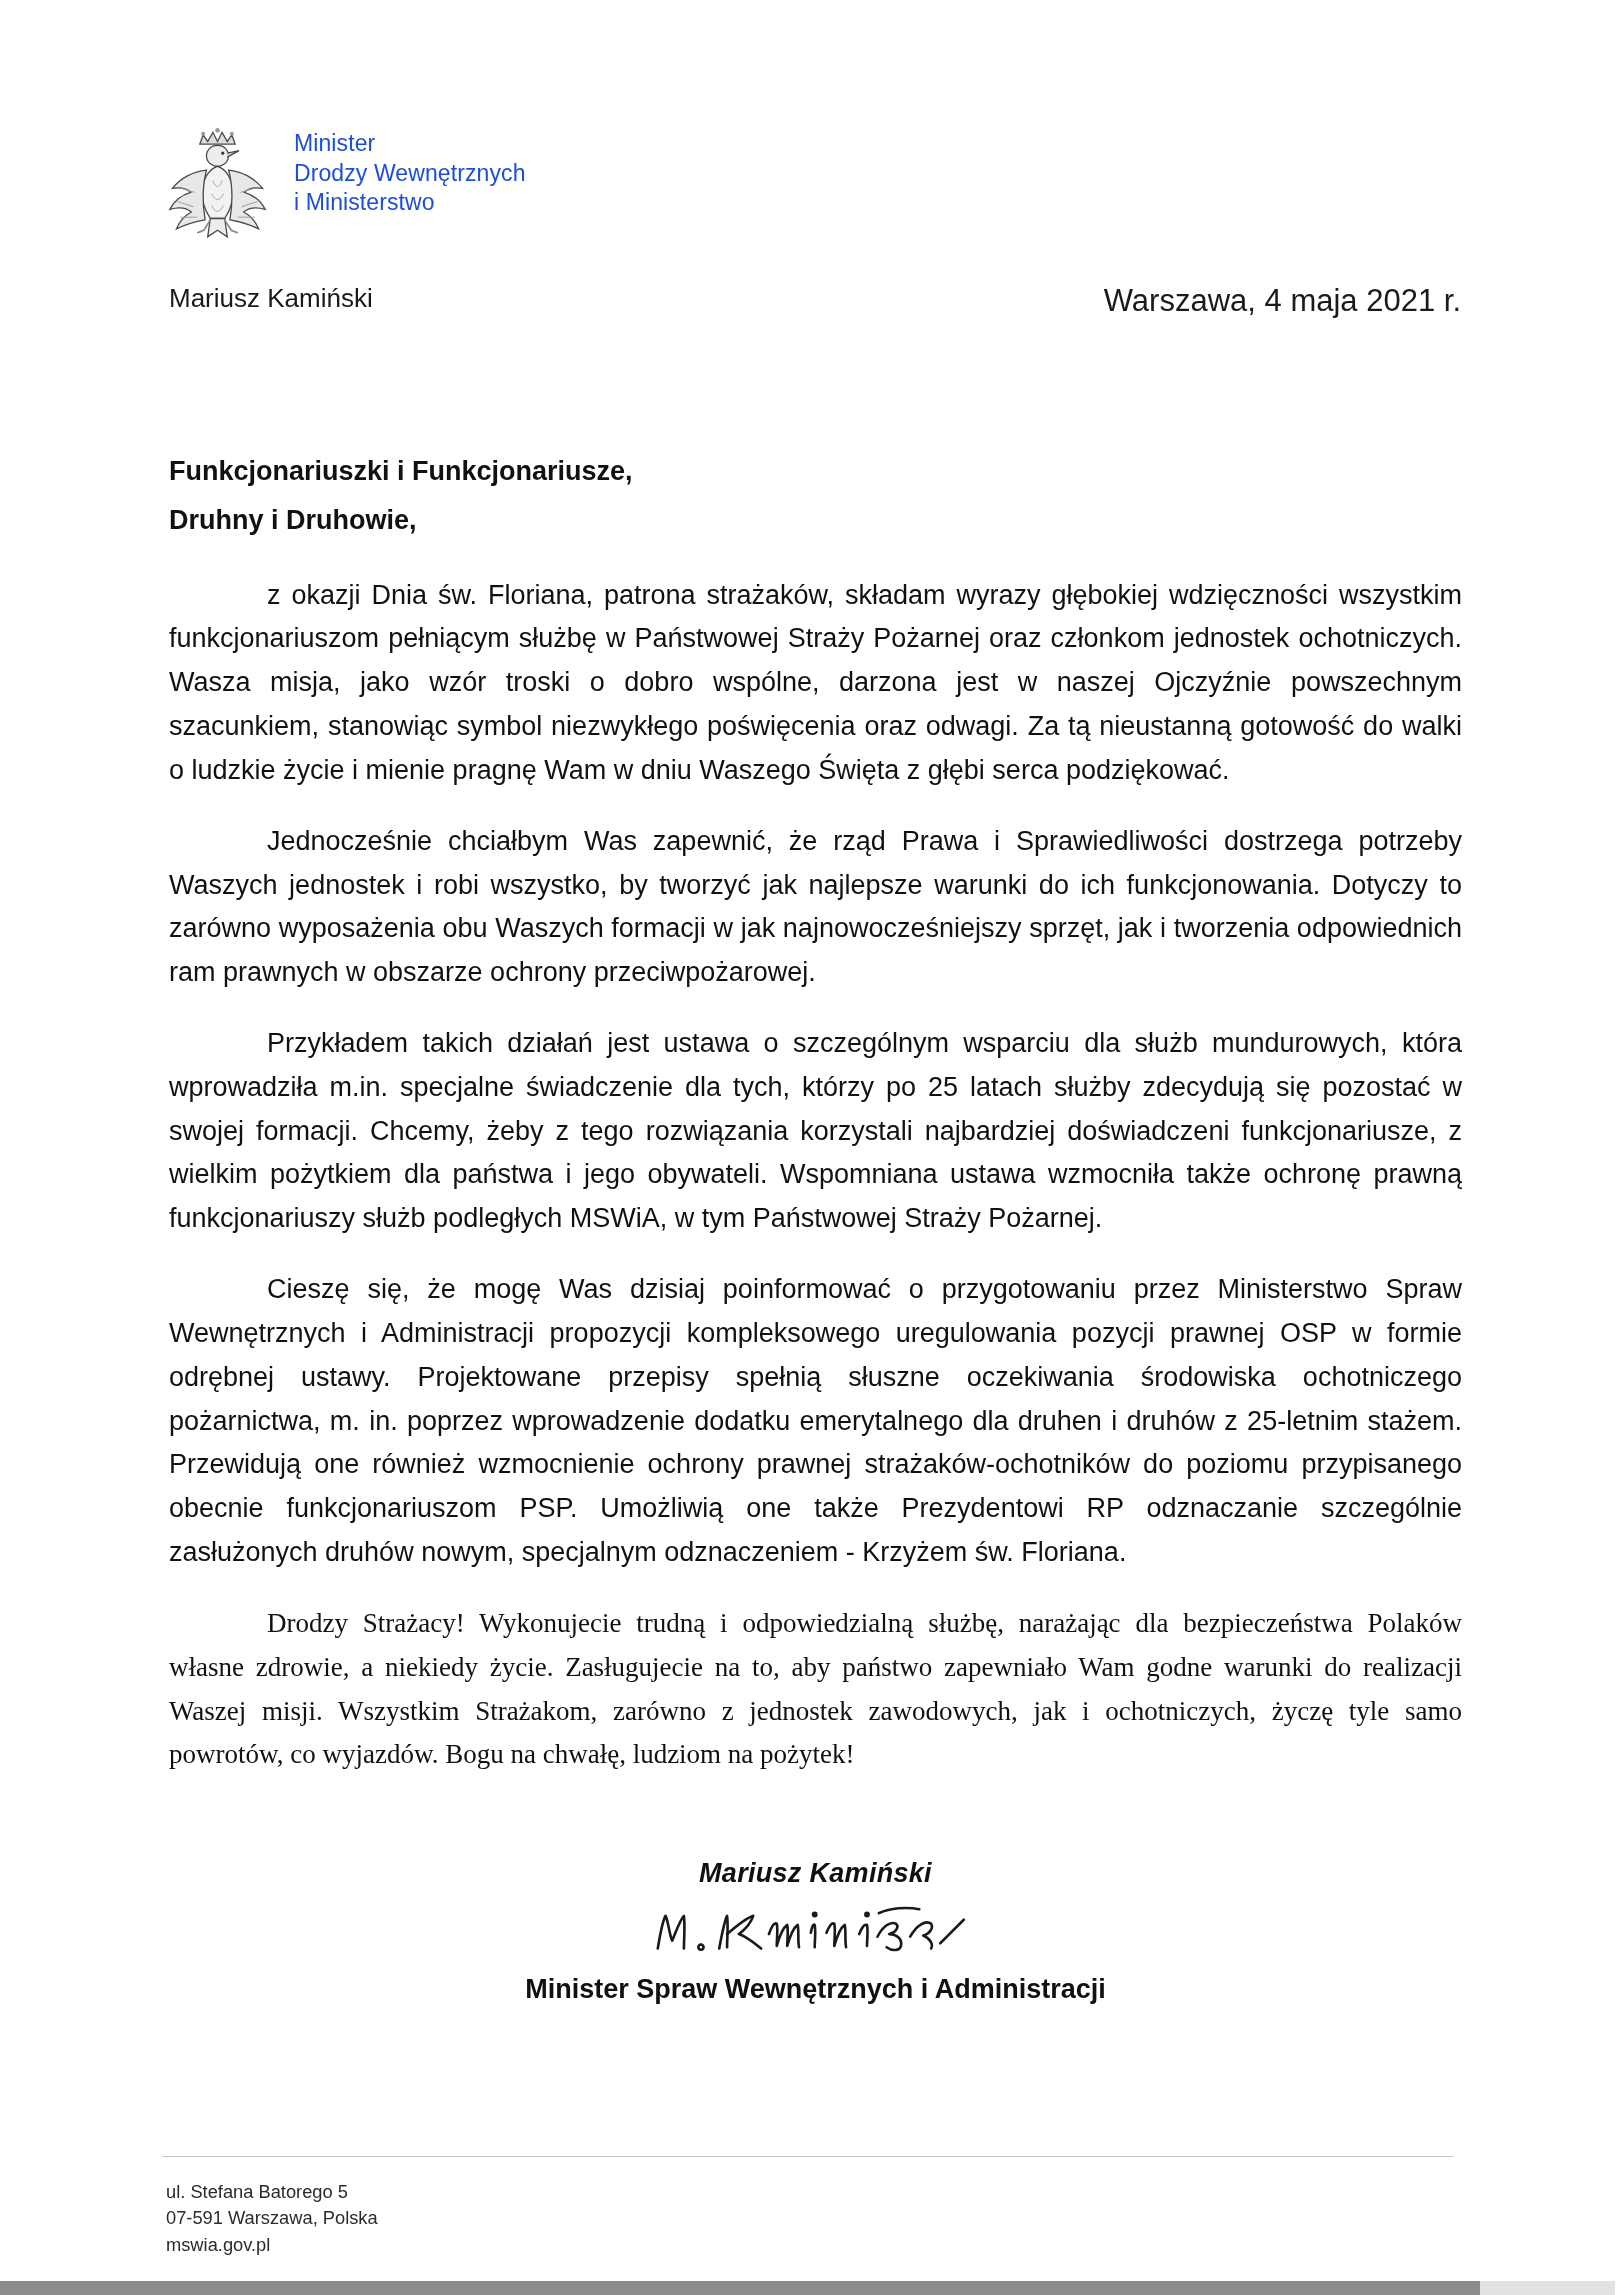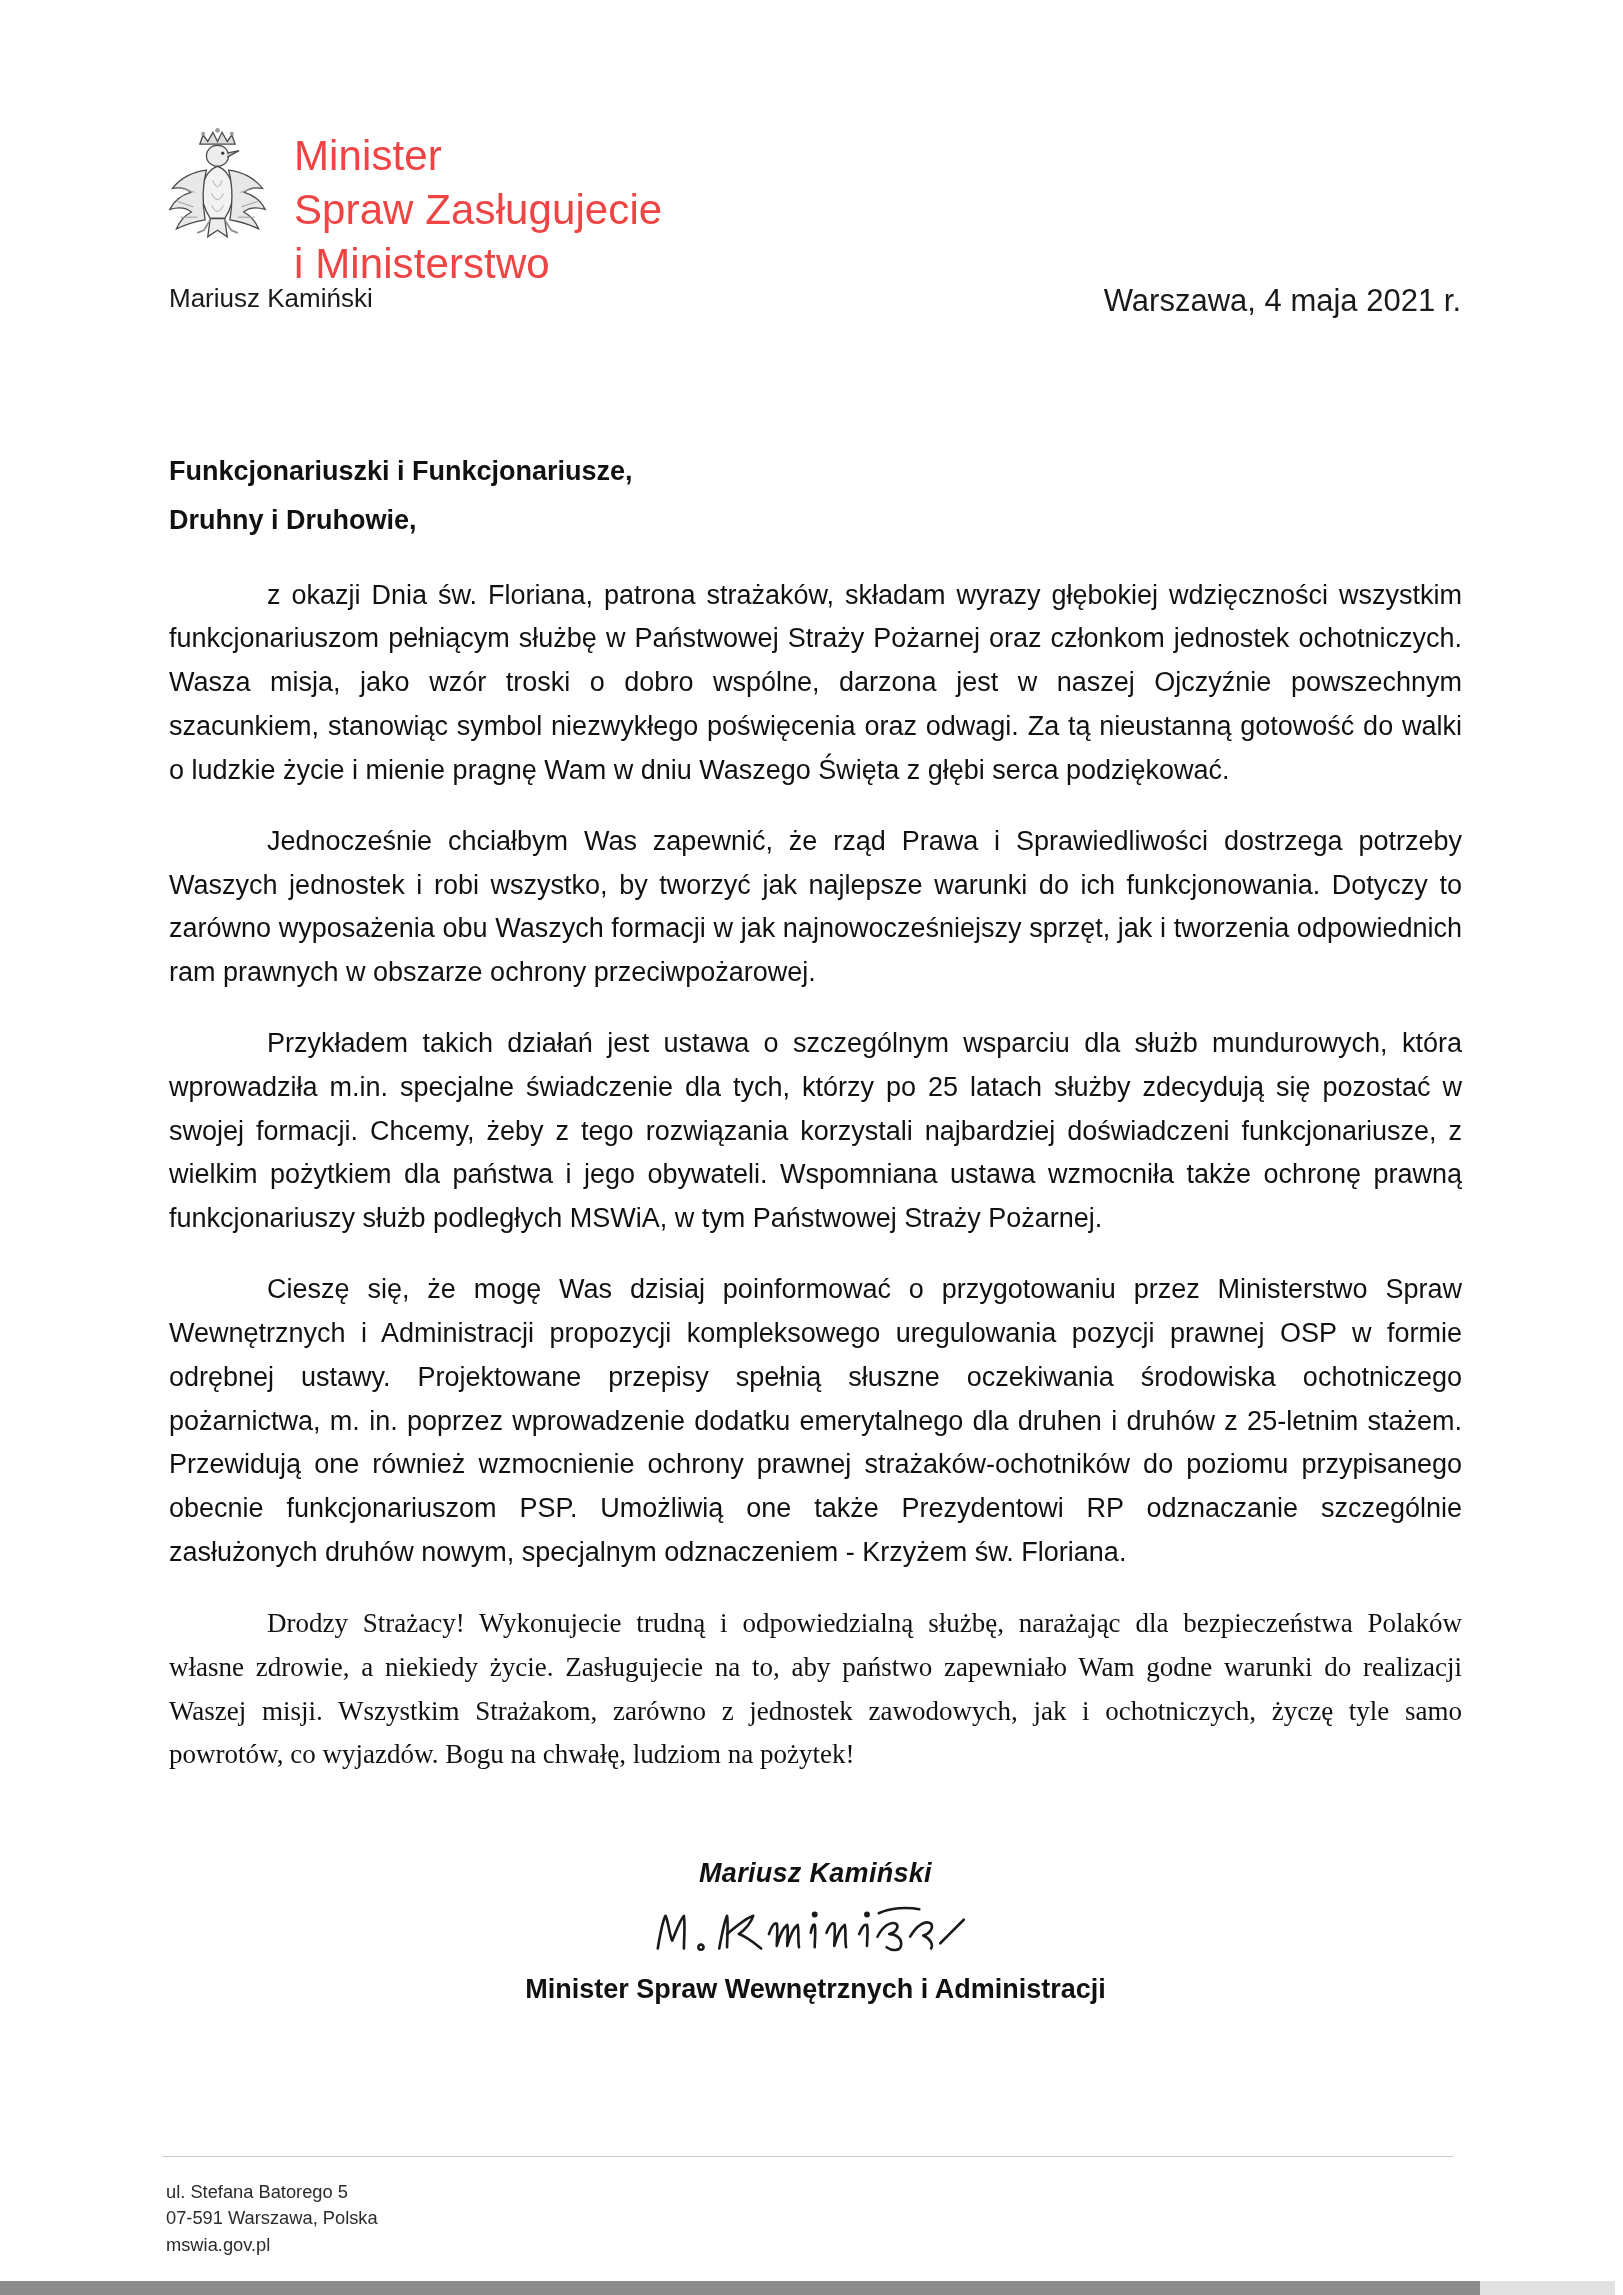--- a/index.html
+++ b/index.html
@@ -28,23 +28,23 @@
     display: flex;
     align-items: flex-start;
     gap: 21px;
   }
   .eagle {
     width: 111px;
     height: 128px;
     flex: none;
   }
   .ministry-name {
-    font-size: 42px;
+    font-size: 23px;
     line-height: 1.28;
-    color: #ef4444;
+    color: #1d4ed8;
     font-weight: 400;
     letter-spacing: 0.1px;
     padding-top: 14.4px;
   }
   .ministry-name div { white-space: nowrap; }
 
   .minister-line {
     position: absolute;
     left: 169px;
     top: 283px;
@@ -196,21 +196,21 @@
           <path d="M74 158 L70 186 L85 176 L100 186 L96 158 Z" fill="#ededed"></path>
 
           <path d="M74 160 L64 176 L54 180 M96 160 L106 176 L116 180" stroke="#8a8a8a" stroke-width="2.5"></path>
 
           <path d="M78 100 C82 112 88 112 92 100 M76 120 C82 132 88 132 94 120 M76 138 C82 150 88 150 94 138" stroke="#a8a8a8" stroke-width="1.5"></path>
         </g>
       </svg>
     </span>
     <div class="ministry-name">
       <div>Minister</div>
-      <div>Spraw Zasługujecie</div>
+      <div>Drodzy Wewnętrznych</div>
       <div>i Ministerstwo</div>
     </div>
   </div>
 
   <div class="minister-line">Mariusz Kamiński</div>
   <div class="place-date">Warszawa, 4 maja 2021 r.</div>
 
   <div class="letter-body">
     <div class="salutation">
       <div>Funkcjonariuszki i Funkcjonariusze,</div>

